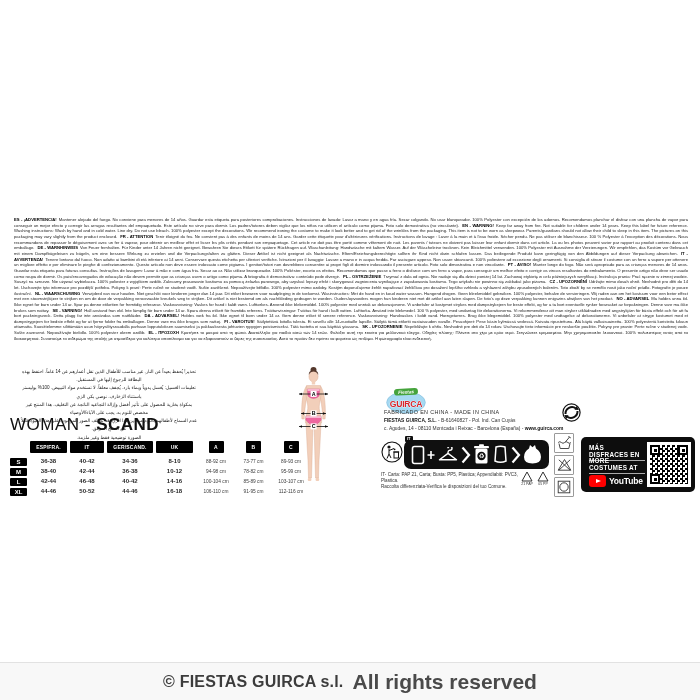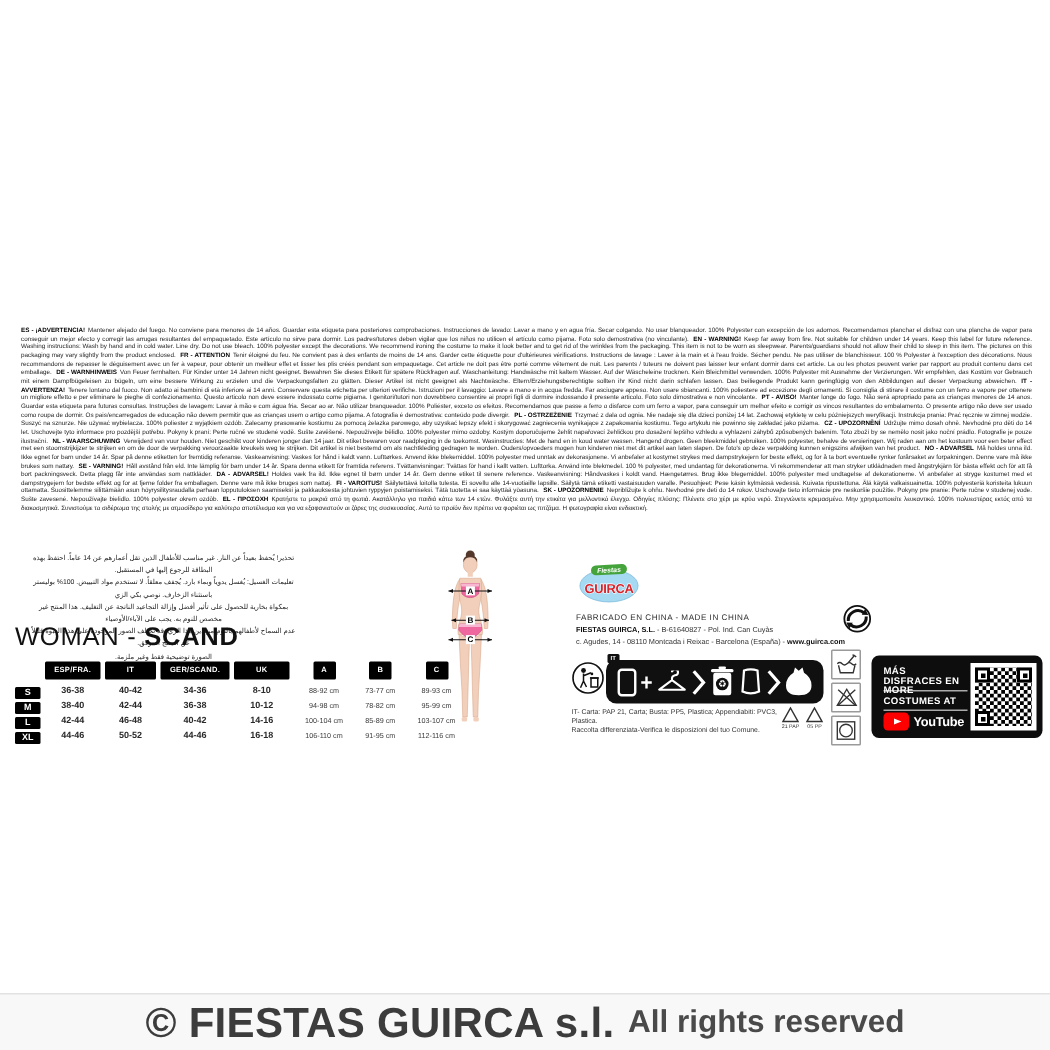--- a/index.html
+++ b/index.html
@@ -30,21 +30,21 @@
   .tlabel{background:#000;color:#fff;font-weight:700;font-size:6px;height:8px;line-height:8px;
           text-align:center;border-radius:1px;margin:1px 0;}
   .tc{font-size:6px;font-weight:700;color:#2a2a2a;text-align:center;line-height:9.5px;}
   .tc.cm{font-size:4.8px;font-weight:400;color:#3c3c3c;}
   .spacer-row{height:2px;grid-column:1/-1;}
 
   
   .figure{position:absolute;left:287px;top:366px;}
 
   
-  .logo{position:absolute;left:386px;top:375px;text-align:center;}
+  .logo{position:absolute;left:386px;top:387px;text-align:center;}
   .made-in{position:absolute;left:384px;top:409px;font-size:5.4px;letter-spacing:.35px;color:#2e2e2e;}
   .company{position:absolute;left:384px;top:418px;font-size:4.9px;color:#333;}
   .company b{color:#111;}
   .address{position:absolute;left:384px;top:425.5px;font-size:4.9px;color:#333;}
   .address b{color:#111;}
 
   
   .tidyman{position:absolute;left:381px;top:441px;}
   .strip{position:absolute;left:404px;top:440px;width:145px;height:29px;background:#101010;
          border-radius:7px;display:flex;align-items:center;justify-content:space-evenly;padding:0 4px;box-sizing:border-box;}
@@ -75,21 +75,21 @@
   .qr{position:absolute;right:4px;top:5px;width:44px;height:45px;background:#fff;padding:3px;box-sizing:border-box;}
   .qr-inner{position:relative;width:100%;height:100%;
     background:conic-gradient(#000 90deg,#fff 0 180deg,#000 0 270deg,#fff 0) 0 0/5px 5px;}
   .qr-f{position:absolute;width:10px;height:10px;border:2px solid #000;background:#fff;box-sizing:border-box;}
   .qr-f::after{content:"";position:absolute;inset:1.5px;background:#000;}
   .qr-f.tl{left:0;top:0;} .qr-f.tr{right:0;top:0;} .qr-f.bl{left:0;bottom:0;}
 
   
   .footer{position:absolute;left:0;top:662px;width:700px;height:38px;background:#f8f8f8;
           border-top:1px solid #e2e2e2;display:flex;align-items:center;justify-content:center;gap:9px;}
-  .footer .fb{font-weight:700;font-size:28px;color:#3c3c3c;letter-spacing:.2px;}
+  .footer .fb{font-weight:700;font-size:16px;color:#3c3c3c;letter-spacing:.2px;}
   .footer .fr{font-weight:700;font-size:21px;color:#4a4a4a;}
 
   svg text{font-family:"Liberation Sans","DejaVu Sans",sans-serif;}
 </style>
 </head>
 <body>
 
 <div class="sheet">
 
   <div class="fineprint">

